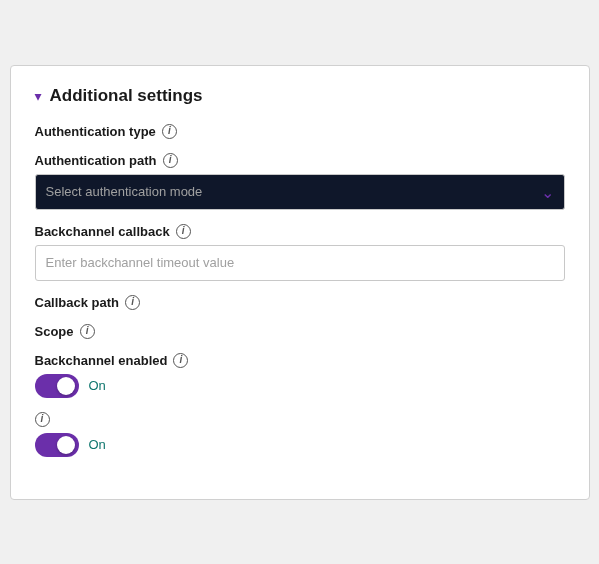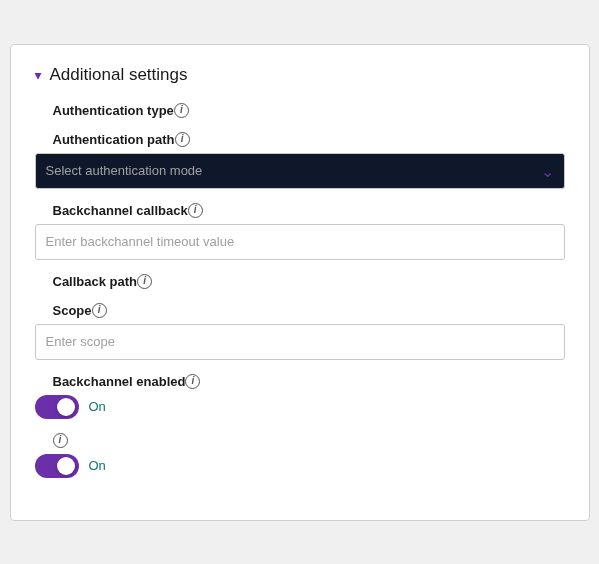--- a/index.html
+++ b/index.html
@@ -33,36 +33,36 @@
     }
 
     .chevron-icon {
       color: #6b2faa;
       font-size: 14px;
       cursor: pointer;
     }
 
     .section-title {
       font-size: 17px;
-      font-weight: 400;
+      font-weight: 700;
       color: #1a1a1a;
     }
 
     .field-group {
       margin-bottom: 14px;
     }
 
     .field-label {
       display: flex;
       align-items: flex-start;
+      gap: 6px;
       font-size: 13px;
       font-weight: 600;
       color: #1a1a1a;
       margin-bottom: 6px;
-      margin-left: 18px;
     }
 
     .info-icon {
       display: inline-flex;
       align-items: center;
       justify-content: center;
       width: 15px;
       height: 15px;
       border: 1.5px solid #555;
       border-radius: 50%;
@@ -208,21 +208,20 @@
       <span>Callback path</span>
       <span class="info-icon">i</span>
     </div>
   </div>
 
   <div class="field-group">
     <div class="field-label">
       <span>Scope</span>
       <span class="info-icon">i</span>
     </div>
-    <input class="text-input" type="text" placeholder="Enter scope" style="">
   </div>
 
   <div class="field-group">
     <div class="field-label">
       <span>Backchannel enabled</span>
       <span class="info-icon">i</span>
     </div>
     <div class="toggle-row">
       <label class="toggle">
         <input type="checkbox" checked="" style="">

